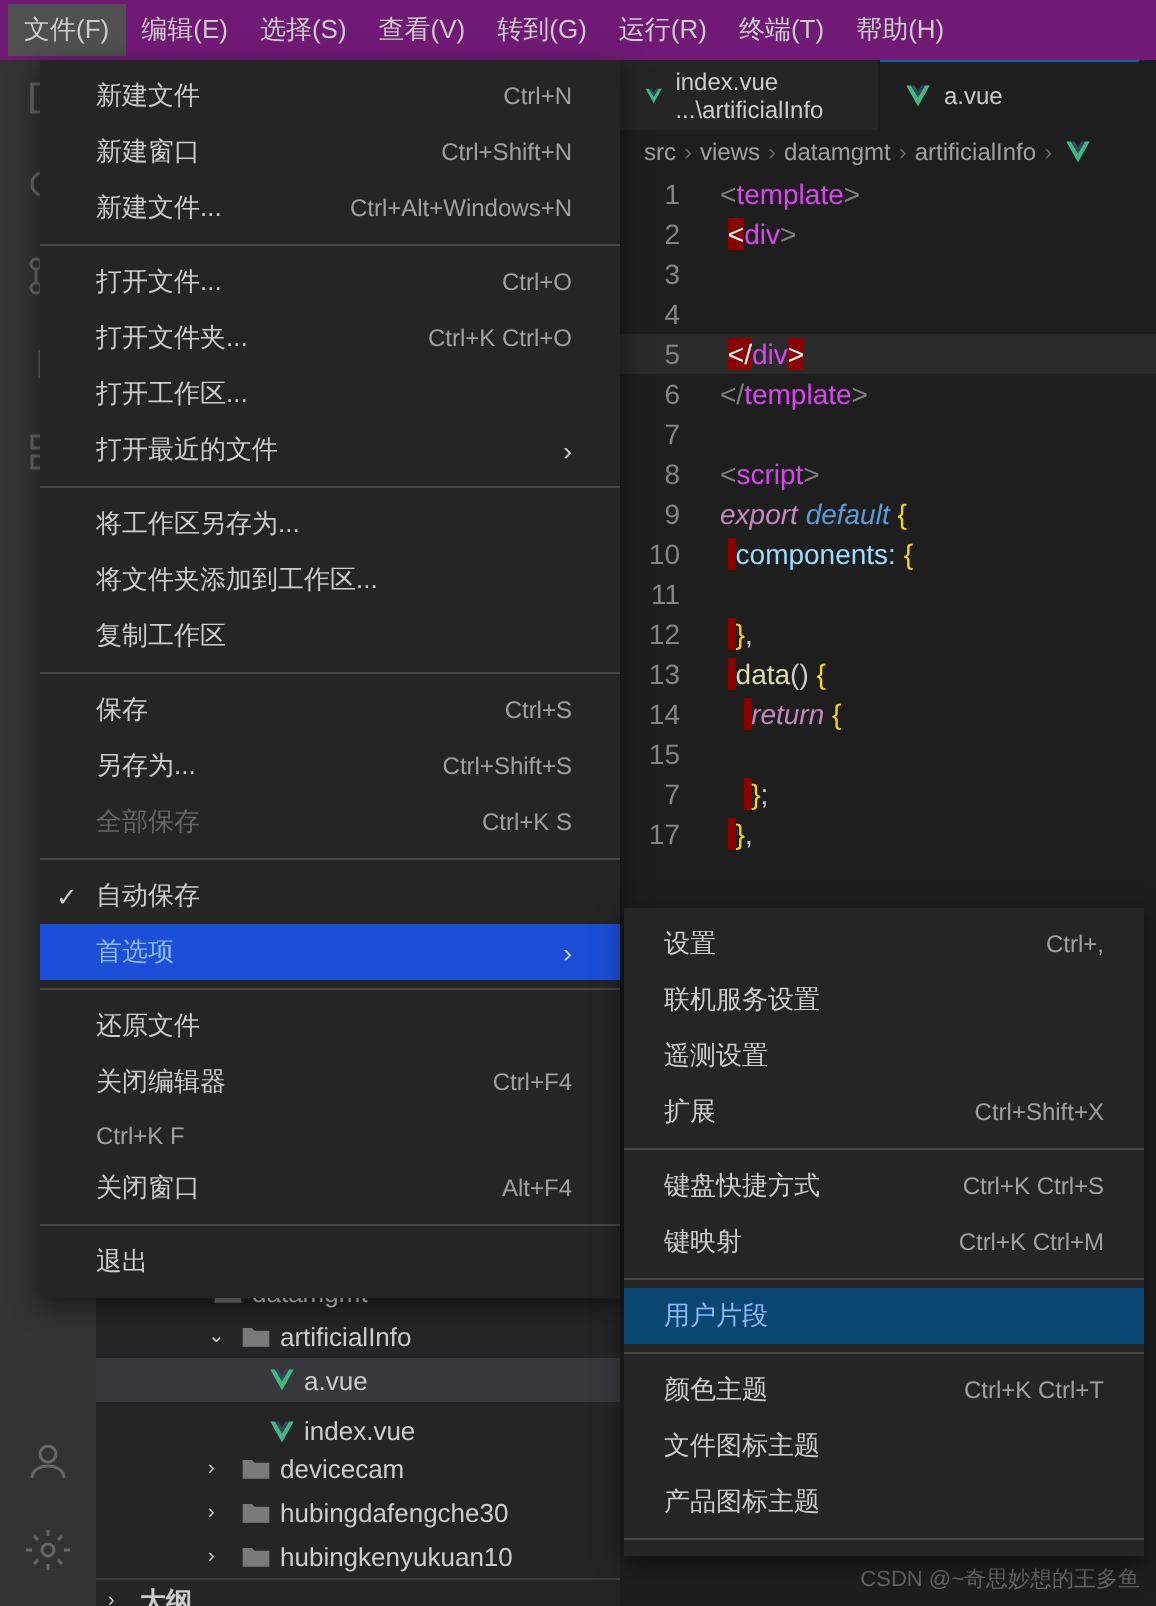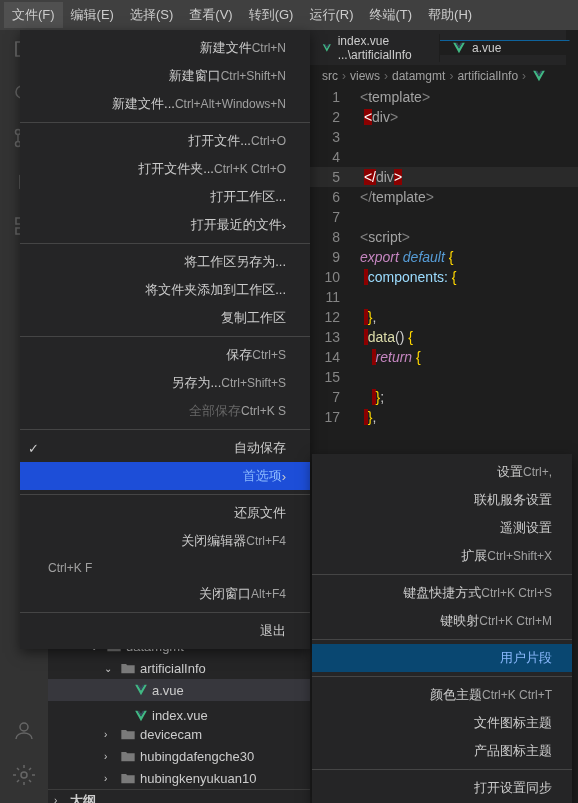--- a/index.html
+++ b/index.html
@@ -1,48 +1,48 @@
 <!DOCTYPE html>
 <html><head>
 <meta charset="utf-8">
 <style>
 * { margin: 0; padding: 0; box-sizing: border-box; font-family: "Microsoft YaHei", "Segoe UI", sans-serif; }
 body { background: #1e1e1e; color: #cccccc; font-size: 13px; width: 578px; height: 803px; overflow: hidden; position: relative; }
-.menubar { background: #404040; height: 30px; display: flex; align-items: center; padding: 0 4px; }
+.menubar { background: #701a75; height: 30px; display: flex; align-items: center; padding: 0 4px; }
 .menubar-item { padding: 4px 8px; cursor: pointer; data-interactable: true; }
 .menubar-item.active { background: #505050; }
 .activity-bar { position: absolute; left: 0; top: 30px; width: 48px; background: #333333; height: 773px; display: flex; flex-direction: column; align-items: center; padding-top: 8px; gap: 20px; }
 .activity-icon { width: 24px; height: 24px; opacity: 0.6; display: flex; align-items: center; justify-content: center; }
 .activity-bottom { margin-top: auto; margin-bottom: 16px; display: flex; flex-direction: column; gap: 20px; align-items: center; }
 .file-menu { position: absolute; left: 20px; top: 30px; width: 290px; background: #252526; box-shadow: 0 4px 12px rgba(0,0,0,0.5); z-index: 100; padding: 4px 0; }
-.menu-item { display: flex; align-items: center; padding: 5px 24px 5px 28px; cursor: pointer; position: relative; min-height: 25px; text-align: right; }
+.menu-item { display: flex; align-items: center; padding: 5px 24px 5px 28px; cursor: pointer; position: relative; min-height: 25px; }
 .menu-item .label { flex: 1; }
 .menu-item .shortcut { color: #a0a0a0; font-size: 12px; }
 .menu-item.highlighted { background: #1d4ed8; color: #8bb9fe; }
 .menu-item.highlighted .label { color: #8bb9fe; }
 .menu-item.disabled .label { color: #666; }
 .menu-item .check { position: absolute; left: 8px; }
 .menu-item .arrow { color: #cccccc; margin-left: auto; }
 .menu-sep { height: 1px; background: #454545; margin: 4px 0; }
 .submenu { position: absolute; left: 312px; top: 454px; width: 260px; background: #252526; box-shadow: 0 4px 12px rgba(0,0,0,0.5); z-index: 101; padding: 4px 0; }
 .submenu .menu-item { padding: 5px 20px; }
 .submenu .menu-item.section-active { background: #094771; color: #8bb9fe; }
-.tabs { position: absolute; left: 310px; top: 30px; right: 12px; height: 35px; background: #252526; display: flex; align-items: center; }
+.tabs { position: absolute; left: 310px; top: 30px; right: 12px; height: 35px; background: #252526; display: flex; }
 .tab { display: flex; align-items: center; padding: 0 12px; gap: 6px; border-right: 1px solid #1e1e1e; font-size: 12px; min-width: 130px; }
 .tab.active { background: #1e1e1e; border-top: 1px solid #0e639c; }
 .vue-icon { width: 14px; height: 14px; }
 .breadcrumb { position: absolute; left: 310px; top: 65px; right: 0; height: 22px; display: flex; align-items: center; font-size: 12px; color: #a0a0a0; padding-left: 12px; gap: 2px; }
 .breadcrumb .sep { margin: 0 2px; color: #666; }
 .editor { position: absolute; left: 310px; top: 87px; right: 0; bottom: 0; background: #1e1e1e; font-family: Consolas, monospace; font-size: 14px; }
 .gutter { width: 46px; text-align: right; padding-right: 16px; color: #858585; display: inline-block; vertical-align: top; }
 .line { display: flex; height: 20px; line-height: 20px; white-space: pre; }
 .line.current { background: #2a2a2a; }
 .code { padding-left: 4px; }
 .tag-br { color: #808080; }
-.tag-name { color: #a3a3a3; }
+.tag-name { color: #d946ef; }
 .red-block { background: #8b0000; color: #fff; }
 .kw-blue { color: #569cd6; font-style: italic; }
 .kw-purple { color: #c586c0; font-style: italic; }
 .prop { color: #9cdcfe; }
 .brace { color: #ffd700; }
 .function { color: #dcdcaa; }
 .explorer { position: absolute; left: 48px; top: 635px; width: 262px; background: #252526; font-size: 13px; }
 .tree-item { display: flex; align-items: center; height: 22px; gap: 4px; }
 .tree-item .chev { width: 12px; color: #cccccc; font-size: 10px; }
 .tree-item.selected { background: #37373d; }
@@ -338,18 +338,15 @@
       <span class="label">颜色主题</span>
       <span class="shortcut">Ctrl+K Ctrl+T</span>
     </div>
     <div class="menu-item" data-interactable="true">
       <span class="label">文件图标主题</span>
     </div>
     <div class="menu-item" data-interactable="true">
       <span class="label">产品图标主题</span>
     </div>
     <div class="menu-sep"></div>
-    <div class="menu-item" data-interactable="true">
-      <span class="label">打开设置同步</span>
-    </div>
   </div>
 
 <div class="watermark" data-interactable="false">CSDN @~奇思妙想的王多鱼</div>
 
 </body></html>

